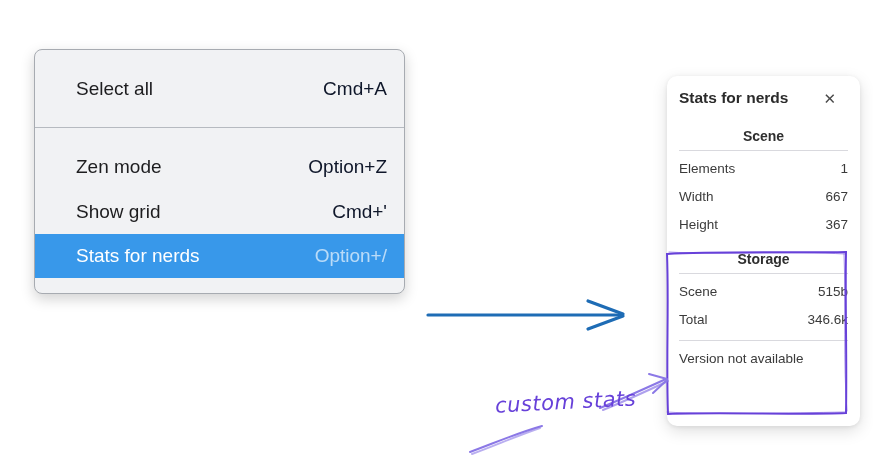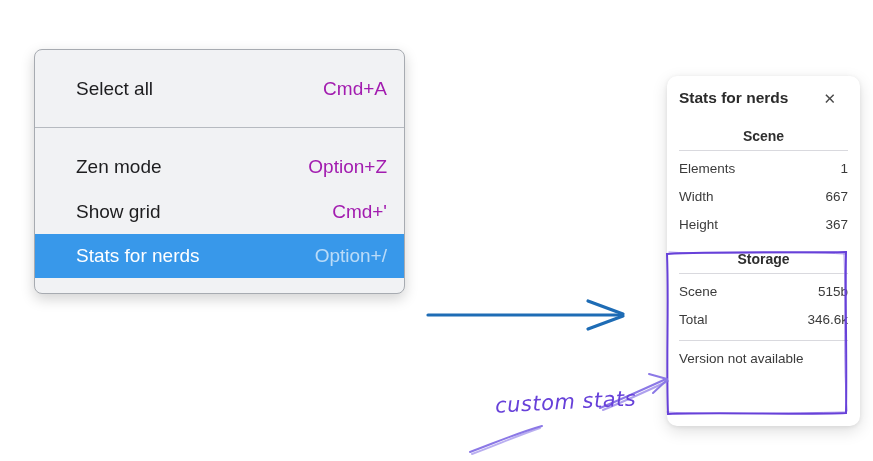--- a/index.html
+++ b/index.html
@@ -15,21 +15,21 @@
     font-size:19px; color:#1d1d1f; overflow:hidden;
   }
   .menu-row {
     height:45px; display:flex; align-items:center; justify-content:space-between;
     padding:0 17px 0 41px; cursor:default;
   }
   .menu-row.first { height:77px; }
   .menu-divider { border-top:1.5px solid #b6bac0; }
   .menu-section-2 { padding:16px 0 15px; }
   .menu-label { color:#1d1d1f; }
-  .menu-shortcut { color:#a21caf; }
+  .menu-shortcut { color:#0f172a; }
   .menu-row.highlighted { background:#3898ea; height:44px; }
   .menu-row.highlighted .menu-label { color:#ffffff; }
   .menu-row.highlighted .menu-shortcut { color:rgba(255,255,255,0.65); }
 
   
   .stats-panel {
     position:absolute; left:667px; top:76px; width:193px; height:350px;
     background:#ffffff; border-radius:10px;
     box-shadow:0 1px 4px rgba(0,0,0,0.08), 0 5px 16px rgba(0,0,0,0.13);
     padding:12px 12px 10px; font-size:13.5px; color:#3b3b3b;

